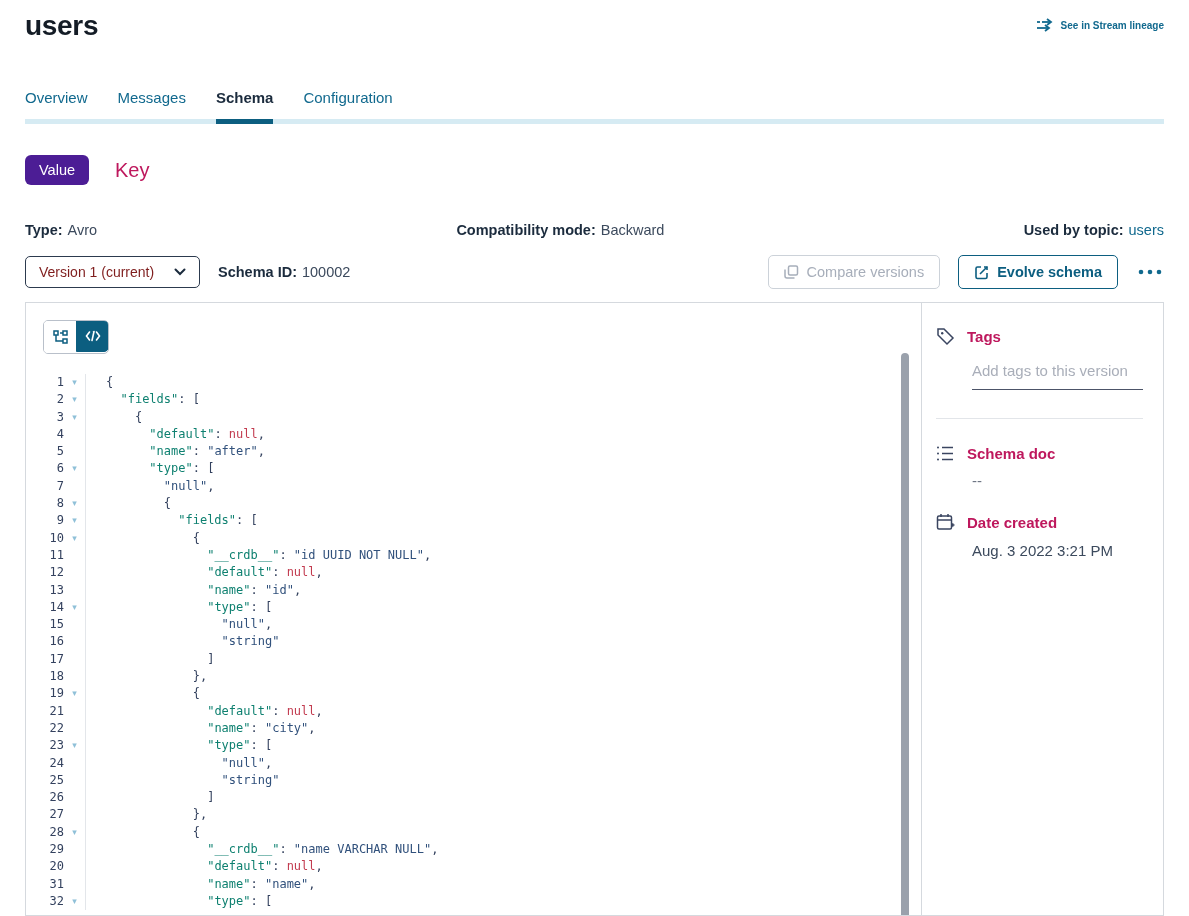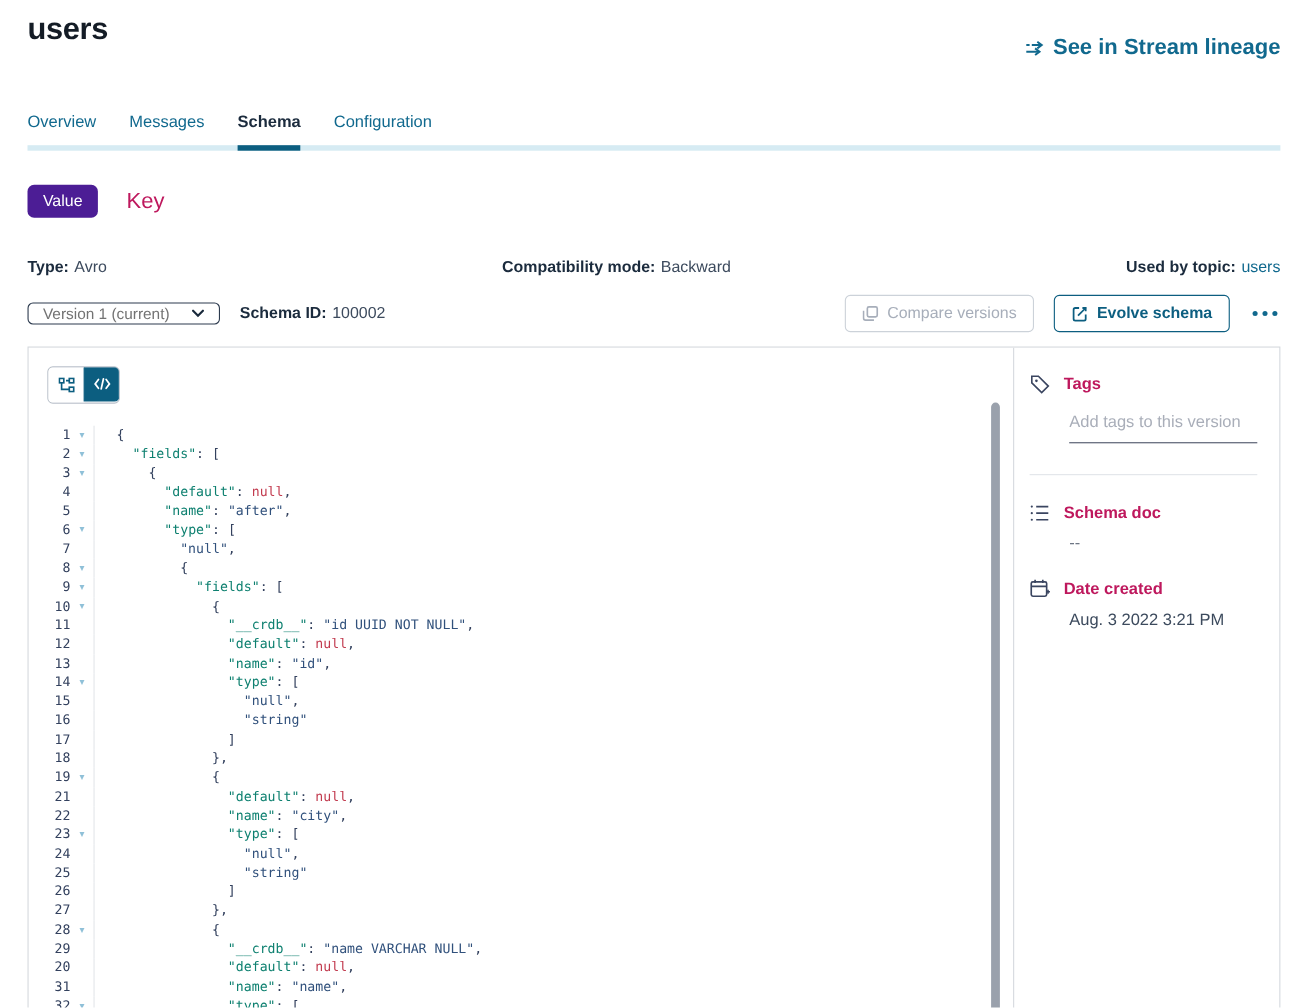--- a/index.html
+++ b/index.html
@@ -3,21 +3,21 @@
 <meta charset="utf-8">
 <style>
   * { margin:0; padding:0; box-sizing:border-box; }
   html,body { width:1189px; height:916px; overflow:hidden; background:#ffffff;
     font-family:"Liberation Sans", sans-serif; color:#1b2b3d; }
   .wrap { width:1139px; margin:0 25px; }
 
   
   .header-row { display:flex; justify-content:space-between; align-items:flex-start; margin-top:10px; }
   .page-title { font-size:28px; font-weight:700; color:#141c26; letter-spacing:-0.3px; }
-  .lineage-link { display:flex; align-items:center; gap:7px; color:#11698e; font-size:20px; font-weight:600; margin-top:22px; cursor:pointer; }
+  .lineage-link { display:flex; align-items:center; gap:7px; color:#11698e; font-size:10px; font-weight:600; margin-top:7px; cursor:pointer; }
 
   
   .tabs { position:relative; margin-top:47px; display:flex; gap:30px; }
   .tabs::after { content:""; position:absolute; left:0; right:0; bottom:0; height:5px; background:#d6ebf3; z-index:0; }
   .tab { position:relative; z-index:1; font-size:15px; color:#11698e; padding-bottom:13px; border-bottom:5px solid transparent; cursor:pointer; }
   .tab.active { color:#1b2b3d; font-weight:600; border-bottom-color:#0c5e80; }
 
   
   .vk-row { margin-top:31px; display:flex; align-items:center; gap:26px; }
   .value-btn { background:#4c1d95; color:#fff; font-size:14.5px; padding:7px 14px; border:none; border-radius:6px; cursor:pointer; font-family:inherit; }
@@ -25,21 +25,21 @@
 
   
   .meta-row { margin-top:37px; display:flex; gap:18px; font-size:14.5px;justify-content:space-between; }
   .meta-item { display:flex; gap:5px; }
   .meta-label { font-weight:700; color:#1b2b3d; }
   .meta-value { color:#3c4a5d; }
   .meta-value.link { color:#11698e; cursor:pointer; }
 
   
   .controls-row { margin-top:17px; display:flex; align-items:center; }
-  .version-select { width:175px; height:20px; border:1px solid #2c3a4e; border-radius:5px; display:flex; align-items:center; justify-content:space-between; padding:0 13px; font-size:14px; color:#737373; cursor:pointer; background:#fff; }
+  .version-select { width:175px; height:32px; border:1px solid #2c3a4e; border-radius:5px; display:flex; align-items:center; justify-content:space-between; padding:0 13px; font-size:14px; color:#7f1d1d; cursor:pointer; background:#fff; }
   .schema-id { margin-left:18px; font-size:14.5px; display:flex; gap:5px; }
   .controls-right { margin-left:auto; display:flex; align-items:center; gap:18px; }
   .btn { height:34px; border-radius:5px; display:flex; align-items:center; gap:8px; padding:0 15px; font-size:14.5px; background:#fff; font-family:inherit; cursor:pointer; }
   .btn.disabled { border:1px solid #ccd2d9; color:#a7aeba; }
   .btn.primary-outline { border:1px solid #0c5e80; color:#0c5e80; font-weight:600; }
   .more-menu { display:flex; align-items:center; cursor:pointer; padding:2px; }
 
   
   .panel { margin-top:13px; height:614px; border:1px solid #d5d9de; display:flex; overflow:hidden; background:#fff; }
   .code-col { flex:1; position:relative; overflow:hidden; }

